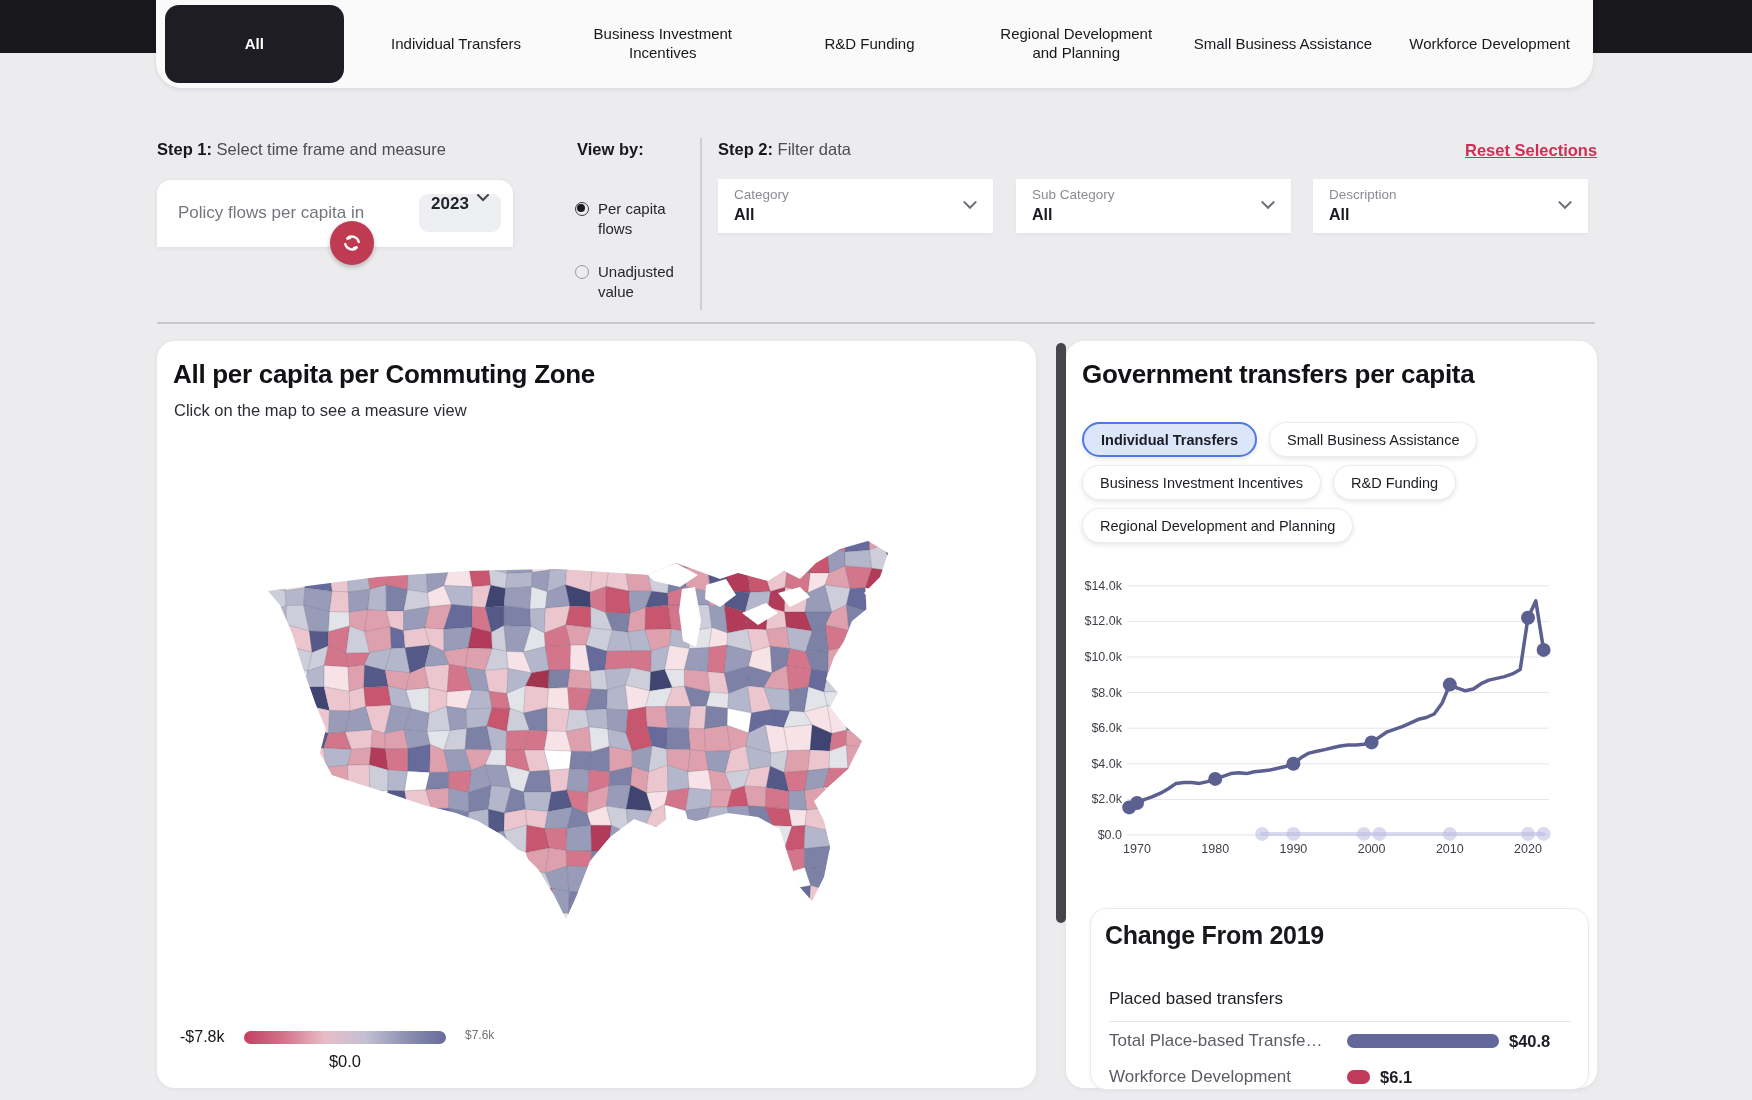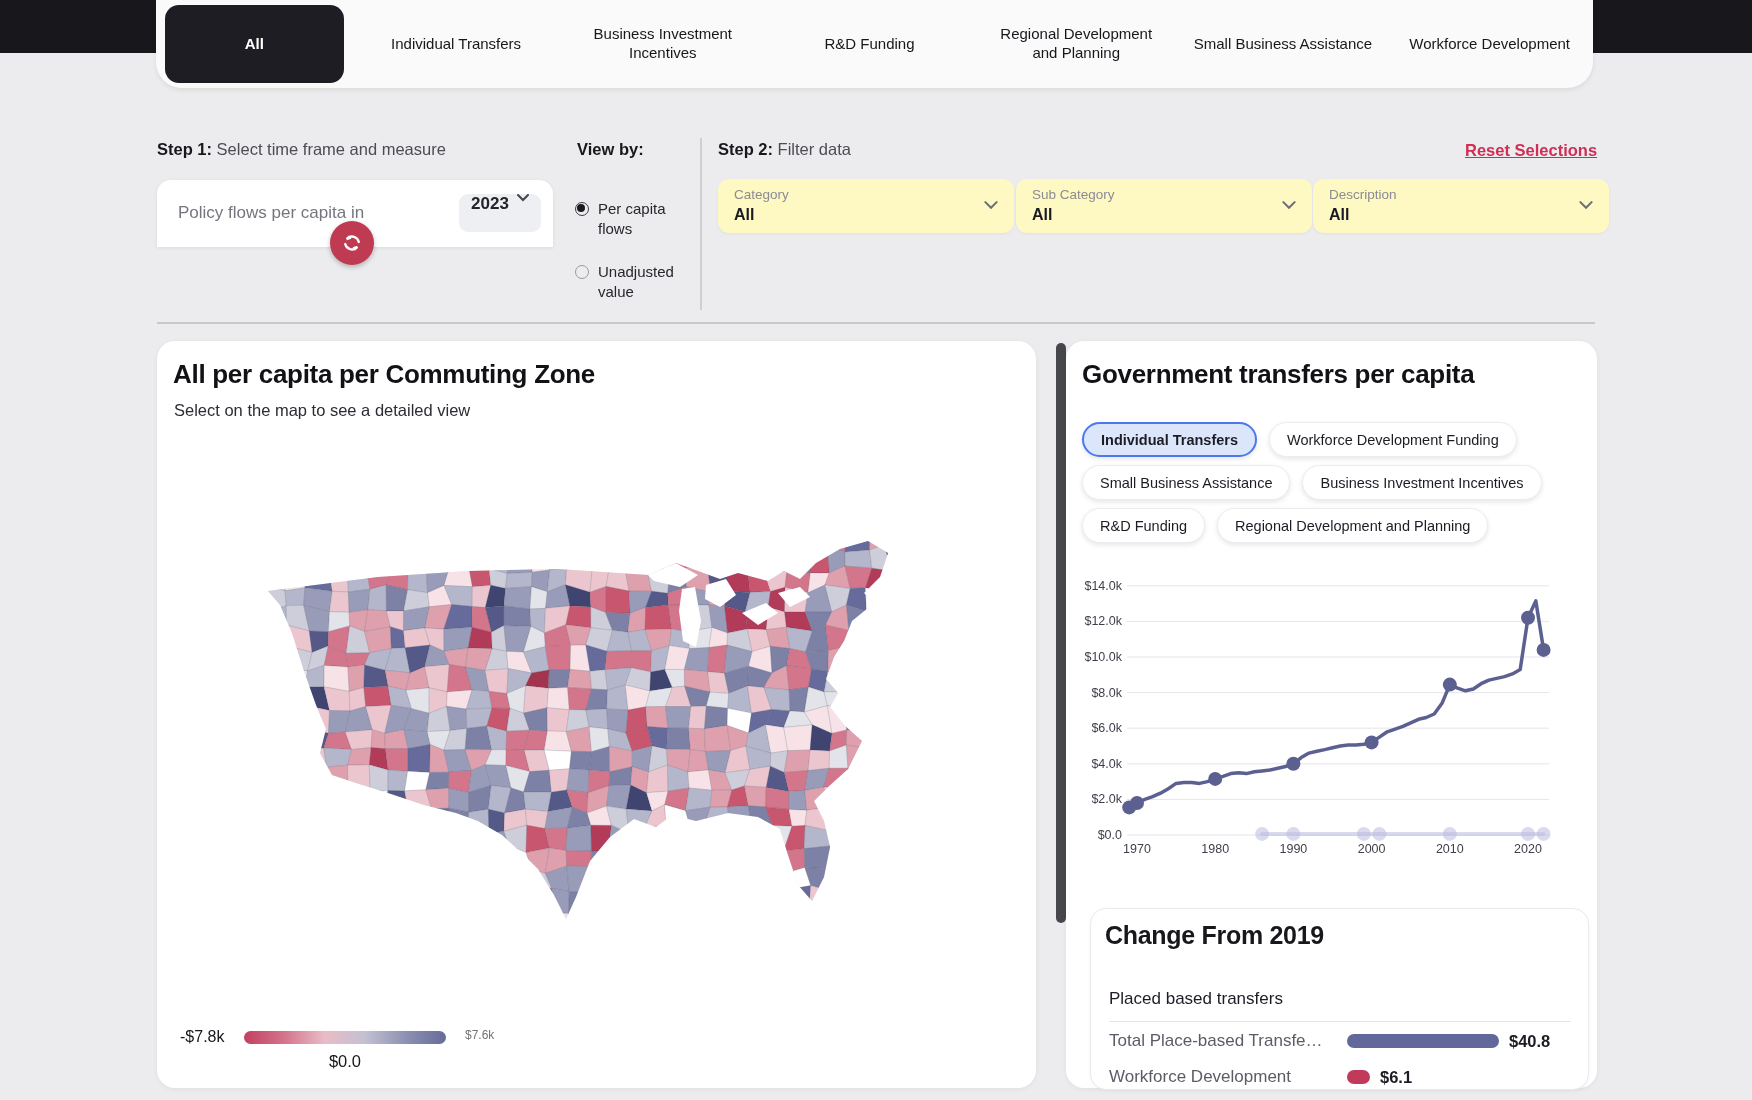--- a/index.html
+++ b/index.html
@@ -8,40 +8,40 @@
   
   .topbar{position:absolute;left:0;top:0;width:1752px;height:53px;background:#17171c;}
   .tabbar{position:absolute;left:156px;top:0;width:1437px;height:88px;background:#fafafa;
           border-radius:0 0 26px 26px;display:flex;box-shadow:0 2px 5px rgba(0,0,0,.08);}
   .tab{flex:1;display:flex;align-items:center;justify-content:center;text-align:center;
        font-size:15px;line-height:1.25;color:#17171c;cursor:pointer;padding:0 14px;box-sizing:border-box;}
   .tab.active{background:#1d1d23;color:#fff;font-weight:bold;border-radius:14px;margin:5px 9px;padding:0;}
   
   .lbl-strong{font-weight:bold;color:#17171c;}
   .step-label{position:absolute;font-size:16.5px;color:#4c4c55;}
-  .card-white{position:absolute;left:157px;top:180px;width:396px;height:67px;background:#fff;
+  .card-white{position:absolute;left:157px;top:180px;width:356px;height:67px;background:#fff;
               border-radius:14px 14px 0 0;box-shadow:0 1px 4px rgba(0,0,0,.07);text-decoration:underline;}
   .policy-text{position:absolute;left:21px;top:23px;font-size:17px;color:#75757f;}
   .year-pill{position:absolute;right:12px;top:14px;width:82px;height:38px;background:#edeff2;border-radius:9px;
              display:flex;align-items:flex-start;justify-content:center;gap:8px;font-size:17px;font-weight:bold;color:#23232b;cursor:pointer;}
   .card-dark{position:absolute;left:156px;top:247px;width:393px;height:61px;background:#1d1d23;border-radius:14px;}
   .cf-label{position:absolute;left:22px;top:21px;color:#fff;font-weight:bold;font-size:17px;}
   .year-pill-dark{position:absolute;left:214px;top:12px;width:80px;height:37px;background:#3d3d46;border-radius:9px;
                   display:flex;align-items:center;justify-content:center;gap:7px;font-size:16px;font-weight:bold;color:#fff;cursor:pointer;}
   .to-label{position:absolute;left:312px;top:21px;color:#fff;font-weight:bold;font-size:17px;}
   .sync-btn{position:absolute;left:330px;top:221px;width:44px;height:44px;border-radius:50%;background:#bf3b51;
             display:flex;align-items:center;justify-content:center;box-shadow:0 2px 5px rgba(0,0,0,.25);cursor:pointer;}
   .viewby{position:absolute;left:577px;top:140px;font-size:16.5px;font-weight:bold;}
   .radio-row{position:absolute;display:flex;gap:9px;width:120px;cursor:pointer;}
   .radio{width:14px;height:14px;border:1.6px solid #3c3c44;border-radius:50%;margin-top:3px;flex:none;box-sizing:border-box;}
   .radio.sel::after{content:'';display:block;width:8px;height:8px;margin:1.4px;background:#1a1a20;border-radius:50%;}
   .radio.unsel{border-color:#9a9aa2;}
   .radio-text{font-size:15px;line-height:1.32;color:#26262e;width:92px;}
   .vdivider{position:absolute;left:700px;top:138px;width:2px;height:172px;background:#cfd0d5;}
-  .dropdown{position:absolute;top:179px;width:296px;height:54px;background:#fef9c3;border-radius:11px;cursor:pointer;
+  .dropdown{position:absolute;top:179px;width:275px;height:54px;background:#ffffff;border-radius:0;cursor:pointer;
             box-shadow:0 1px 3px rgba(0,0,0,.05);}
   .dd-label{position:absolute;left:16px;top:8px;font-size:13.5px;color:#8b8b94;}
   .dd-value{position:absolute;left:16px;top:27px;font-size:16px;font-weight:bold;color:#1a1a22;}
   .dd-chev{position:absolute;right:16px;top:22px;}
   .reset-link{position:absolute;left:1465px;top:141px;font-size:16.5px;font-weight:600;color:#d02e54;
               text-decoration:underline;cursor:pointer;}
   .hdivider{position:absolute;left:157px;top:322px;width:1438px;height:2px;background:#c9c9cd;}
   
   .panel{position:absolute;background:#fff;border-radius:18px;box-shadow:0 1px 5px rgba(0,0,0,.06);}
   .map-panel{left:157px;top:341px;width:879px;height:747px;}
@@ -157,21 +157,21 @@
         <path d="M1 1l5 5 5-5" stroke="#6d6d76" stroke-width="1.8" fill="none" stroke-linecap="round"></path>
       </svg>
   </div>
 
   <div class="reset-link">Reset Selections</div>
 
   <div class="hdivider"></div>
 
   <div class="panel map-panel">
     <div class="panel-title">All per capita per Commuting Zone</div>
-    <div class="panel-sub">Select on the map to see a detailed view</div>
+    <div class="panel-sub">Click on the map to see a measure view</div>
 
     <svg id="us-map" style="position:absolute;left:71px;top:187px" width="760" height="482" viewBox="0 0 760 480">
       <defs>
         <clipPath id="usclip">
           <path d="M40,62 L150,48 L240,42 L330,40 L420,46 L448,34 L470,42 L492,50 L510,44 L540,52 L556,42 L572,50 L588,34 L612,20 L640,12 L660,24 L652,48 L636,64 L646,74 L624,92 L616,112 L606,128 L598,150 L610,164 L602,178 L616,196 L634,212 L620,240 L600,258 L586,272 L596,292 L602,318 L596,348 L584,372 L570,356 L560,326 L552,300 L530,288 L500,284 L468,292 L444,286 L428,298 L406,290 L382,308 L362,332 L348,368 L338,390 L326,366 L310,340 L296,326 L274,306 L250,292 L228,284 L196,276 L160,264 L128,254 L104,246 L92,224 L98,200 L88,176 L76,142 L64,104 L52,76 Z"></path>
         </clipPath>
       </defs>
       <g clip-path="url(#usclip)">
         <rect x="0" y="0" width="760" height="480" fill="#e7e7ec"></rect>
         <g id="cells">
@@ -1167,21 +1167,20 @@
     <div class="legend-mid">$0.0</div>
   </div>
 
   <div class="vscroll"></div>
 
   <div class="panel right-panel">
     <div class="panel-title">Government transfers per capita</div>
 
     <div class="pills">
       <div class="pill active">Individual Transfers</div>
-      <div class="pill">Workforce Development Funding</div>
       <div class="pill">Small Business Assistance</div>
       <div class="pill">Business Investment Incentives</div>
       <div class="pill">R&amp;D Funding</div>
       <div class="pill">Regional Development and Planning</div>
     </div>
 
     <div class="chart-wrap">
       <svg id="line-chart" width="500" height="300" viewBox="0 0 500 300">
           <line class="grid" x1="51" x2="473" y1="269.0" y2="269.0"></line>
           <text class="ylab" x="46" y="273.0">$0.0</text>

